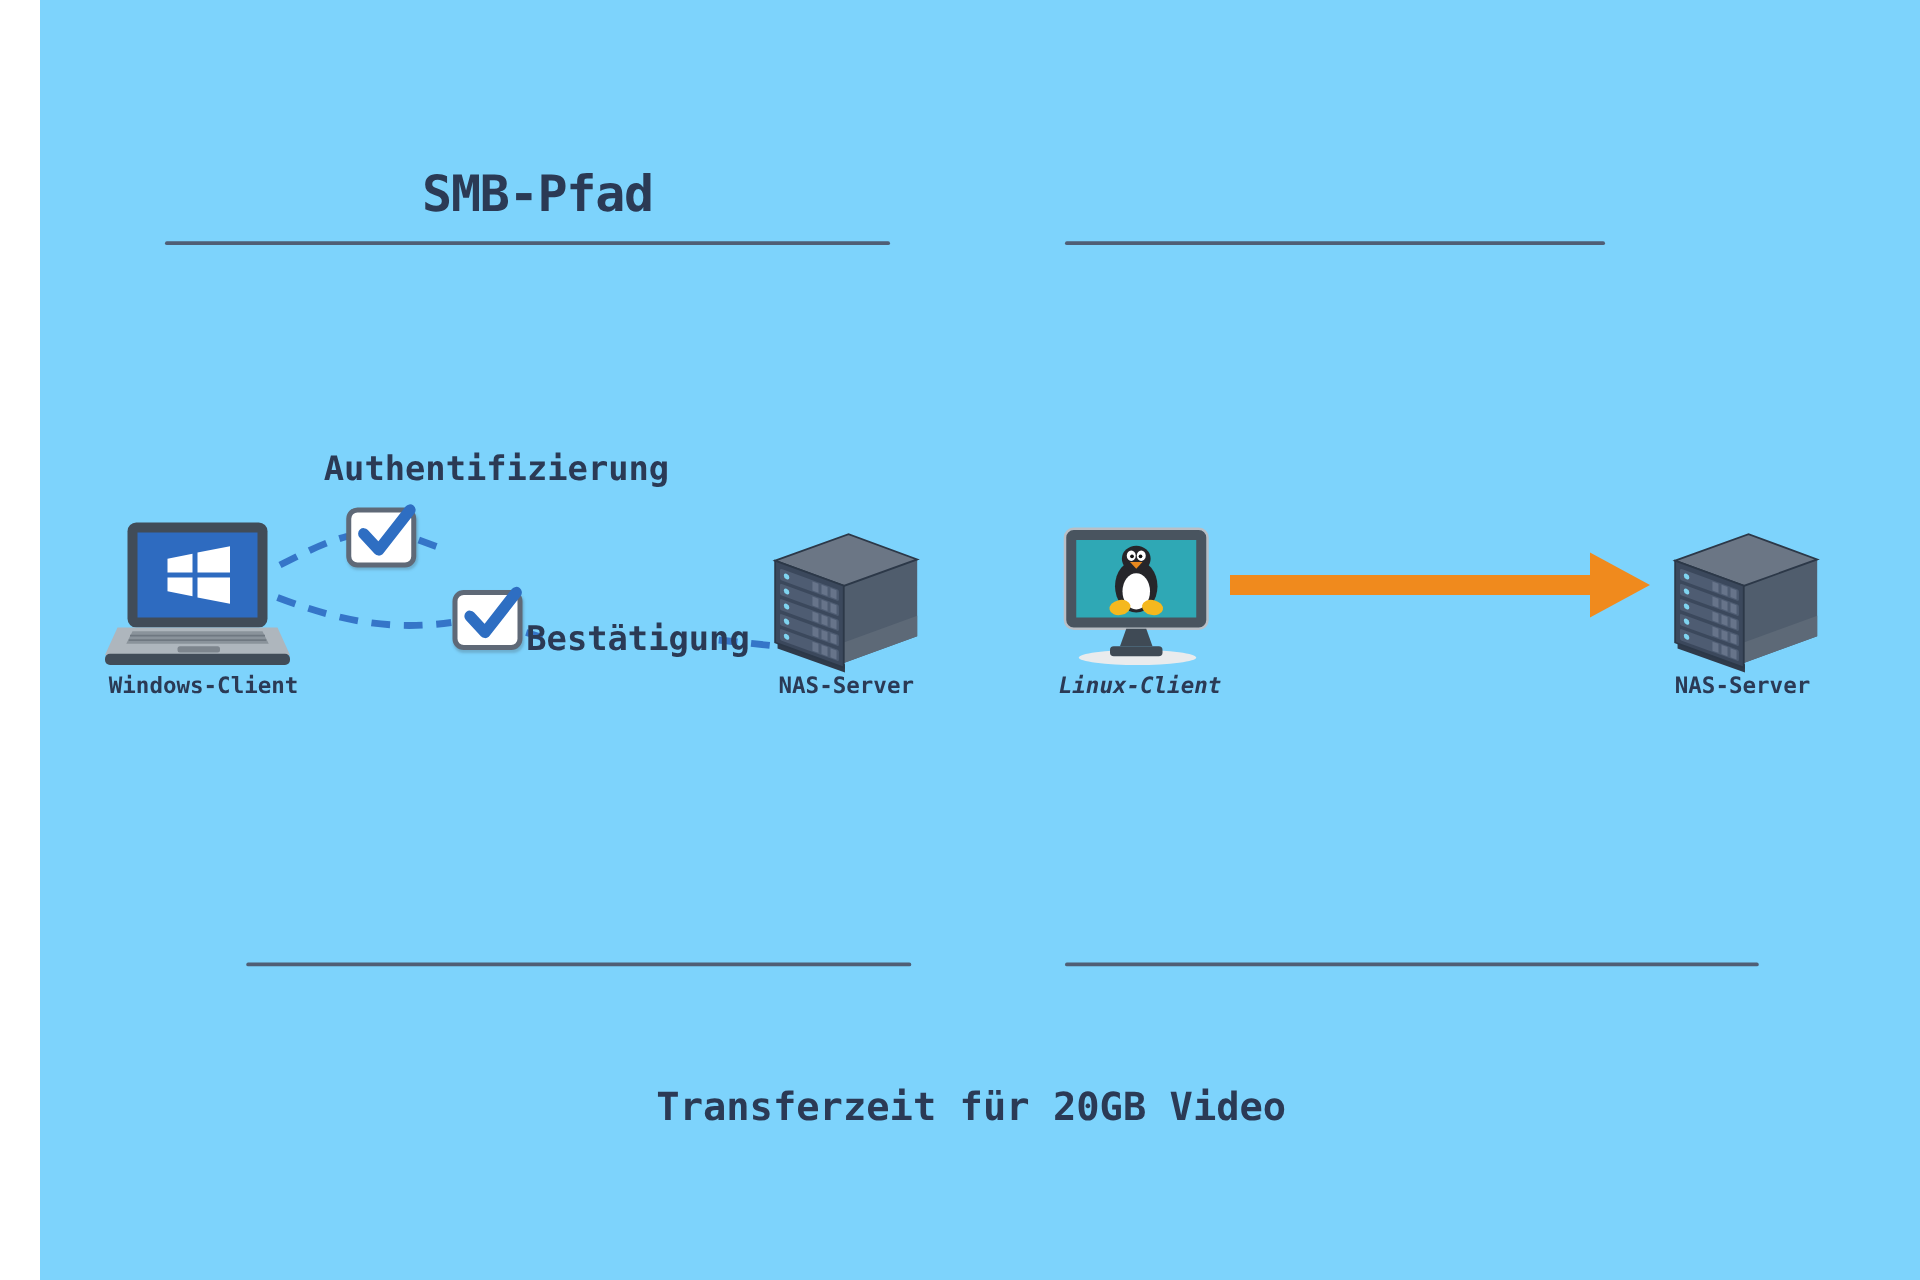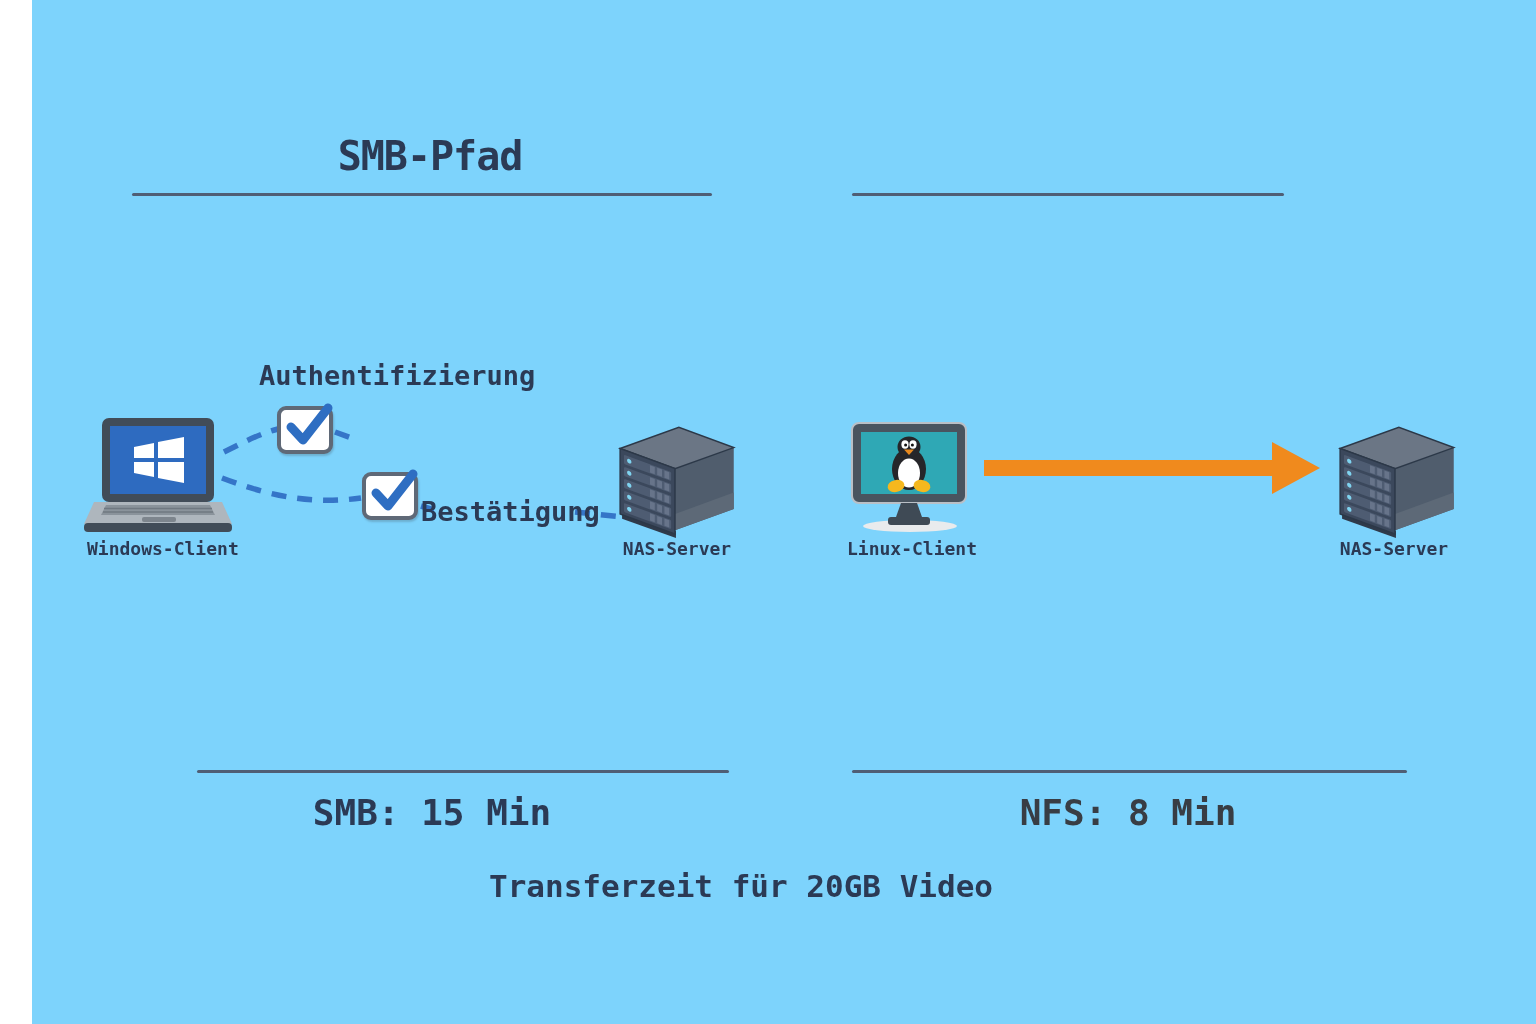--- a/index.html
+++ b/index.html
@@ -166,21 +166,21 @@
       <circle cx="55.6" cy="25" r="1.5" fill="#111"></circle>
       <circle cx="62.4" cy="25" r="1.5" fill="#111"></circle>
       <polygon points="54,29.5 64,29.5 59,35" fill="#e8891e"></polygon>
       <ellipse cx="59" cy="53" rx="11" ry="14.5" fill="#ffffff"></ellipse>
       <ellipse cx="46" cy="66" rx="8.5" ry="6" fill="#f5b81e" transform="rotate(-12 46 66)"></ellipse>
       <ellipse cx="72" cy="66" rx="8.5" ry="6" fill="#f5b81e" transform="rotate(12 72 66)"></ellipse>
     </g>
     <polygon points="51,83 67,83 72,97 46,97" fill="#3f4a55"></polygon>
     <rect x="38" y="97" width="42" height="8" rx="3" fill="#3f4a55"></rect>
   </svg>
-  <div class="node-label" style="left:815px;top:538px;">Linux-Client</div>
+  <div class="node-label" style="left:815px;top:538px;font-style:italic;">Linux-Client</div>
 
   <svg class="abs" style="left:952px;top:438px;" width="336" height="60" viewBox="0 0 336 60">
     <rect x="0" y="22" width="294" height="16" fill="#f08a1d"></rect>
     <polygon points="288,4 336,30 288,56" fill="#f08a1d"></polygon>
   </svg>
 
   <svg class="abs" style="left:1298px;top:410px;" width="130" height="130" viewBox="0 0 130 135">
     <polygon points="10,106 66,126 66,133 10,113" fill="#2f3a4a"></polygon>
     <g transform="translate(65,61) skewY(-20)">
       <rect x="0" y="0" width="61" height="64" fill="#505d6d"></rect>
@@ -218,20 +218,18 @@
           <rect x="46" y="43.5" width="5" height="7.5"></rect>
         <rect x="31" y="56" width="5" height="7.5"></rect>
           <rect x="38.5" y="56" width="5" height="7.5"></rect>
           <rect x="46" y="56" width="5" height="7.5"></rect>
       </g>
     </g>
   </svg>
   <div class="node-label centered" style="left:1362px;top:538px;">NAS-Server</div>
 
   <div class="rule" style="left:165px;top:770px;width:532px;"></div>
-  <div class="result-text result-smb" style="left:400px;top:792px;">SMB: 15 Min</div>
 
   <div class="rule" style="left:820px;top:770px;width:555px;"></div>
-  <div class="result-text result-nfs" style="left:1096px;top:792px;">NFS: 8 Min</div>
-
-  <div class="caption" style="left:709px;top:868px;">Transferzeit für 20GB Video</div>
+
+  <div class="caption" style="left:745px;top:868px;">Transferzeit für 20GB Video</div>
 
 </div>
 
 </body></html>

